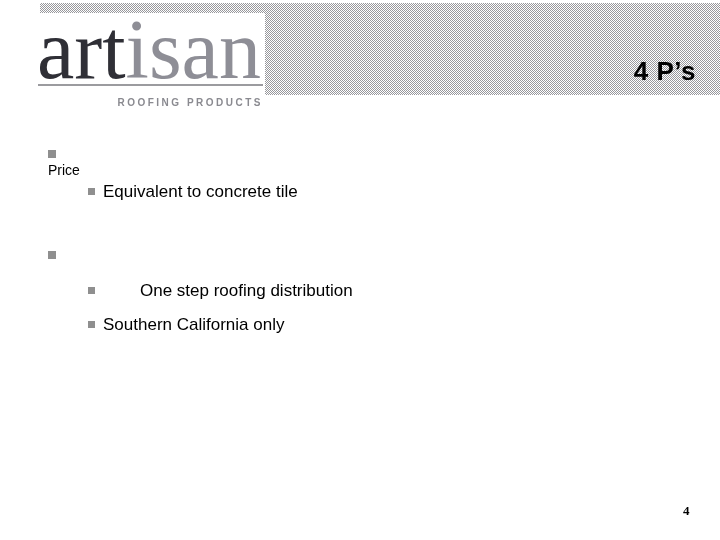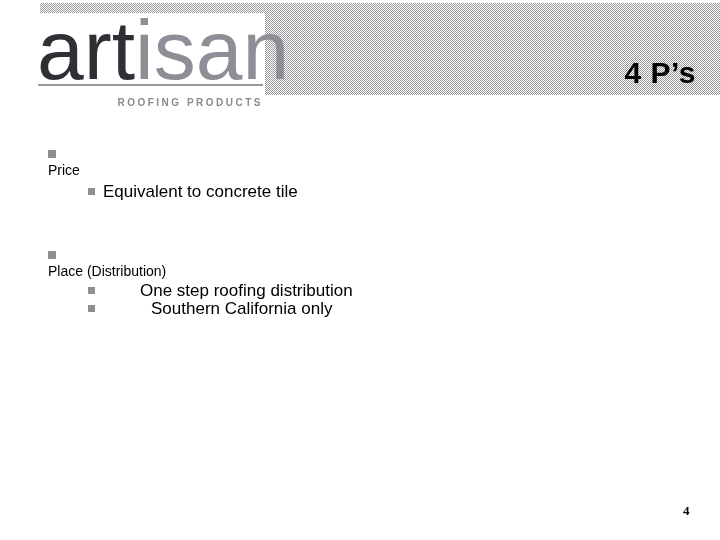--- a/index.html
+++ b/index.html
@@ -27,58 +27,58 @@
     background-size:2px 2px;
     z-index:0;
   }
   
   .logobox{
     position:absolute;left:36px;top:13px;width:229px;height:90px;
     background:#ffffff;z-index:1;
   }
   .wordmark{
     position:absolute;left:37px;top:8px;z-index:2;
-    font-family:Liberation Sans, sans-serif;
+    font-family:Liberation Serif, serif;
     font-size:84px;line-height:84px;
     white-space:nowrap;
   }
   .wordmark .dark{color:var(--logo-dark);}
   .wordmark .light{color:var(--logo-gray);}
   .logo-rule{
     position:absolute;left:38px;top:84px;width:225px;height:2px;
     background:var(--rule-gray);z-index:2;
   }
   .tagline{
     position:absolute;left:38px;top:90px;width:225px;z-index:2;
     text-align:right;
     font-size:10px;font-weight:bold;letter-spacing:2.5px;
     color:var(--tagline-gray);
     white-space:nowrap;
     margin-top:7px;
   }
   .slide-title{
     position:absolute;right:24px;top:56px;z-index:2;
-    font-size:30px;font-weight:bold;color:var(--text-black);
+    font-size:26px;font-weight:bold;color:var(--text-black);
     letter-spacing:0.5px;
     white-space:nowrap;
   }
   
   .row{
     position:absolute;display:flex;align-items:flex-start;
     color:var(--text-black);white-space:nowrap;
   }
   .l1{left:48px;font-size:14px;line-height:25px;flex-direction:column;}
   .l1 .sq{flex:0 0 auto;width:8px;height:8px;margin-top:9px;margin-right:17px;background:var(--bullet-gray);}
   .l2{left:88px;font-size:17px;line-height:21px;}
   .l2 .sq{flex:0 0 auto;width:7px;height:7px;margin-top:7px;margin-right:8px;background:var(--bullet-gray);}
   .row-0{top:141px;}
   .row-1{top:181px;text-align:right;}
   .row-2{top:242px;}
   .row-3{top:280px;gap:37px;}
-  .row-4{top:298px;gap:48px;}
+  .row-4{top:314px;}
   .pagenum{
     position:absolute;left:683px;top:503px;
     font-family:"Liberation Serif",serif;
     font-size:13px;font-weight:bold;color:var(--text-black);
   }
 </style>
 </head>
 <body>
 
 <div class="band"></div>
@@ -98,21 +98,20 @@
   <span>Price</span>
 </div>
 
 <div class="row l2 row-1">
   <span class="sq"></span>
   <span>Equivalent to concrete tile</span>
 </div>
 
 <div class="row l1 row-2">
   <span class="sq"></span>
-  <span>Place (Distribution)</span>
 </div>
 
 <div class="row l2 row-3">
   <span class="sq"></span>
   <span>One step roofing distribution</span>
 </div>
 
 <div class="row l2 row-4">
   <span class="sq"></span>
   <span>Southern California only</span>

